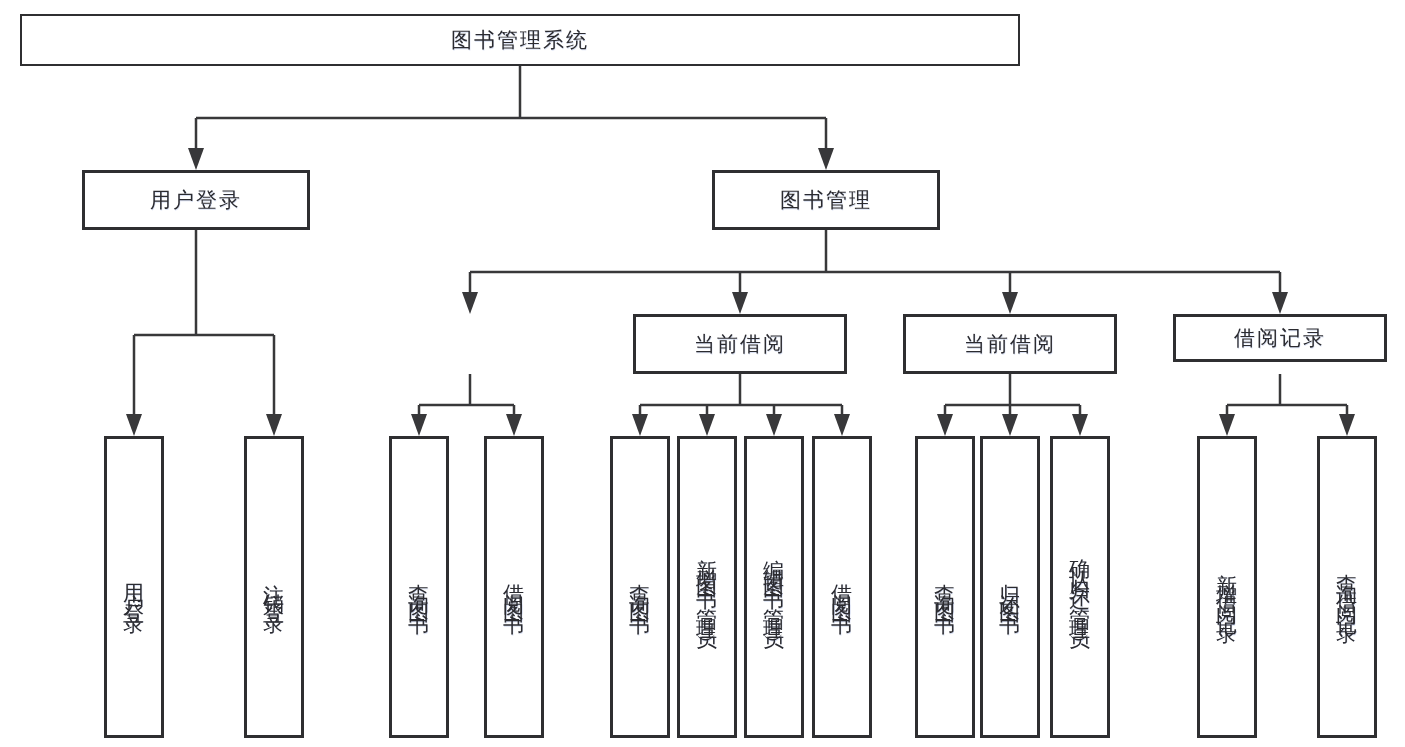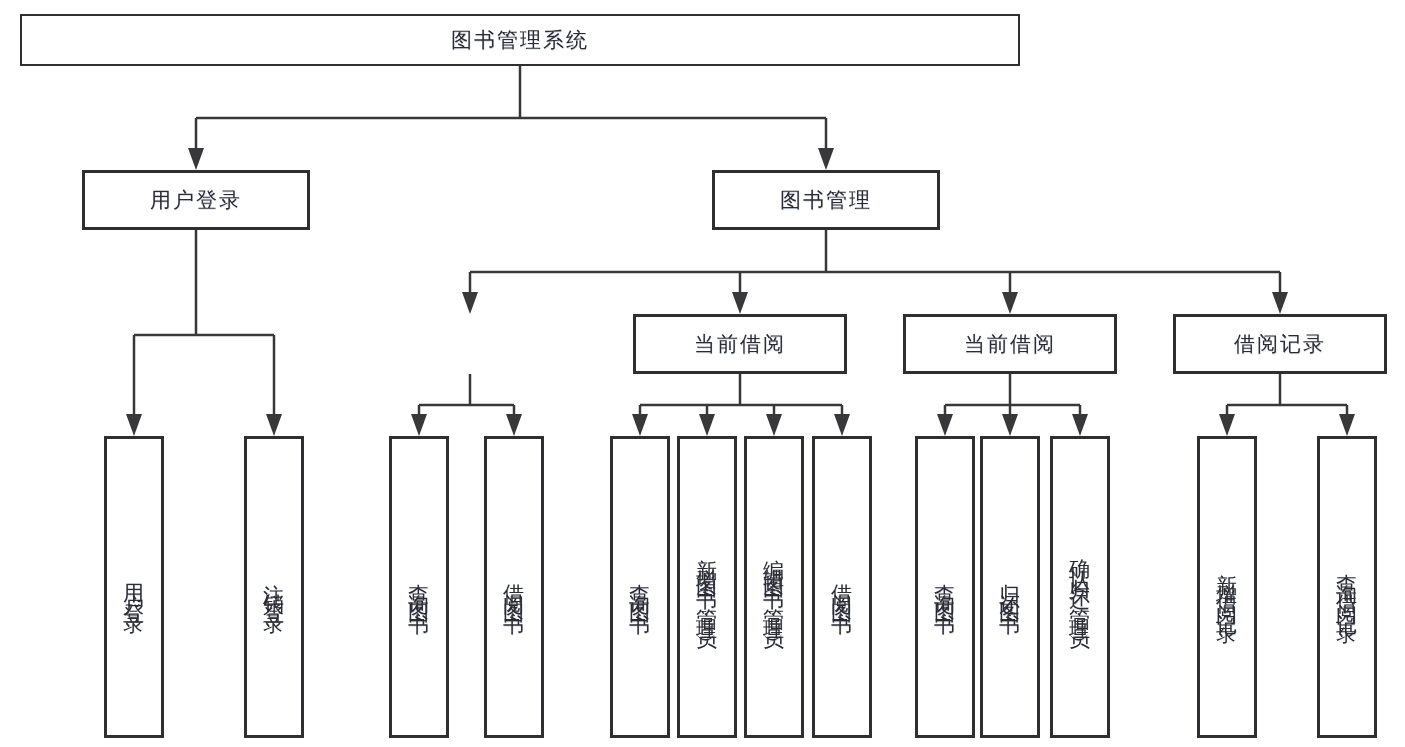--- a/index.html
+++ b/index.html
@@ -104,21 +104,21 @@
   <div class="box h" style="left:712px;top:170px;width:228px;height:60px">
     <span>图书管理</span>
   </div>
 
   <div class="box h" style="left:633px;top:314px;width:214px;height:60px">
     <span>当前借阅</span>
   </div>
   <div class="box h" style="left:903px;top:314px;width:214px;height:60px">
     <span>当前借阅</span>
   </div>
-  <div class="box h" style="left:1173px;top:314px;width:214px;height:60px">
+  <div class="box h" style="left:1173px;top:314px;width:214px;height:48px">
     <span>借阅记录</span>
   </div>
 
   <div class="box v" style="left:104px;top:436px;width:60px;height:302px">
     <span class="vtext">用户登录</span>
   </div>
   <div class="box v" style="left:244px;top:436px;width:60px;height:302px">
     <span class="vtext">注销登录</span>
   </div>
 

